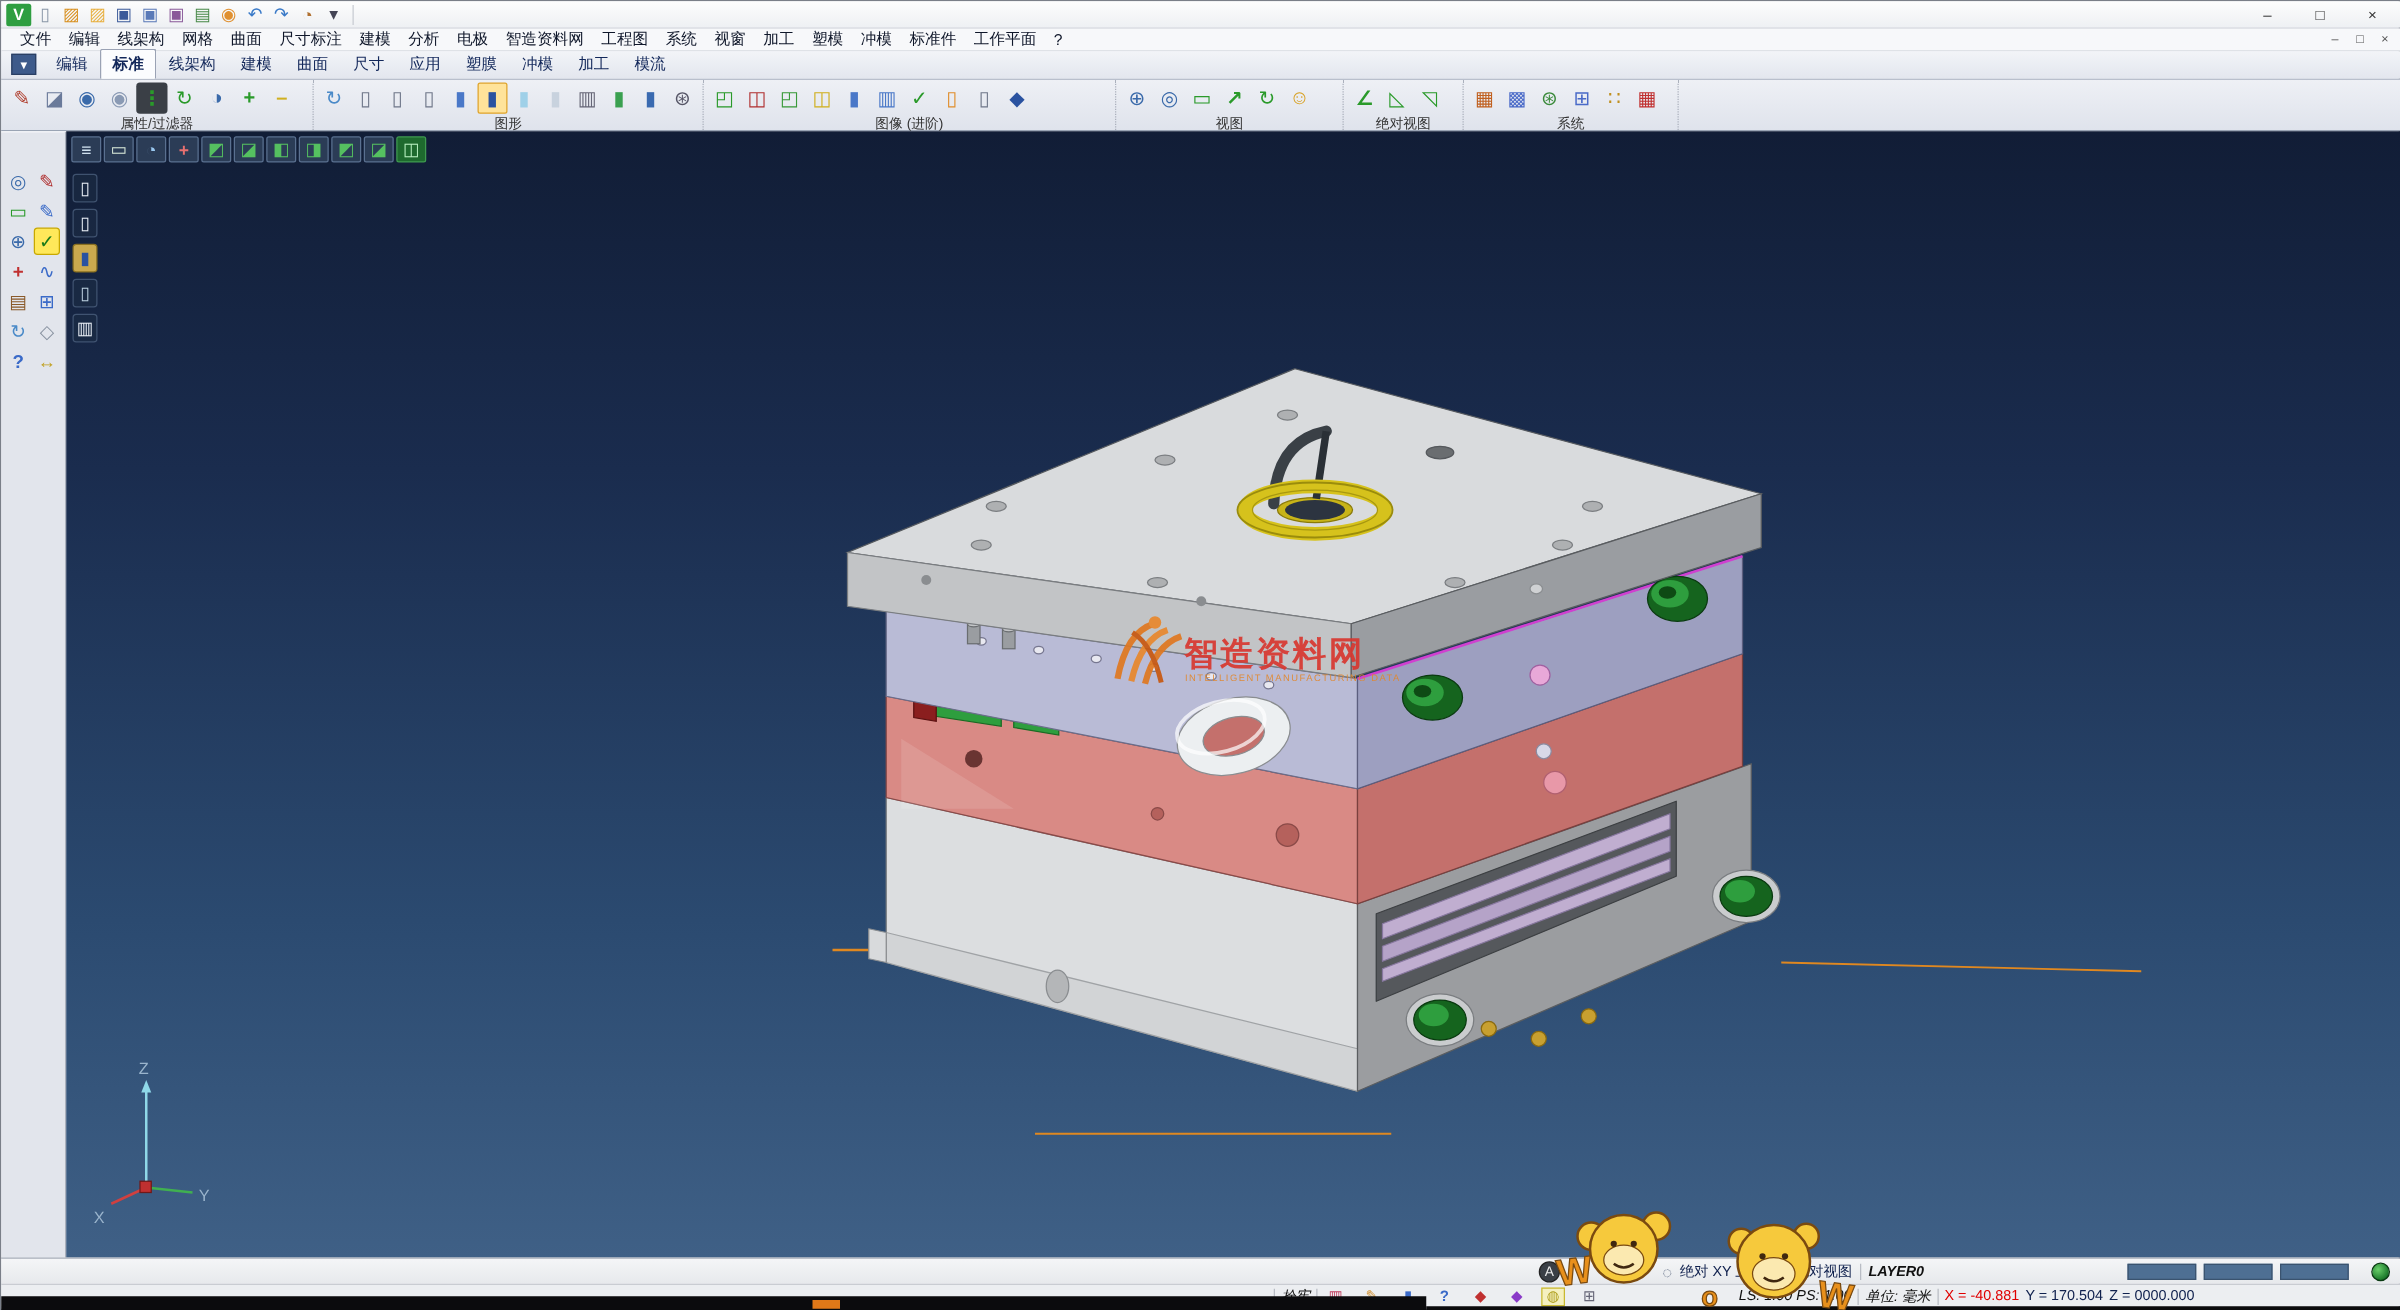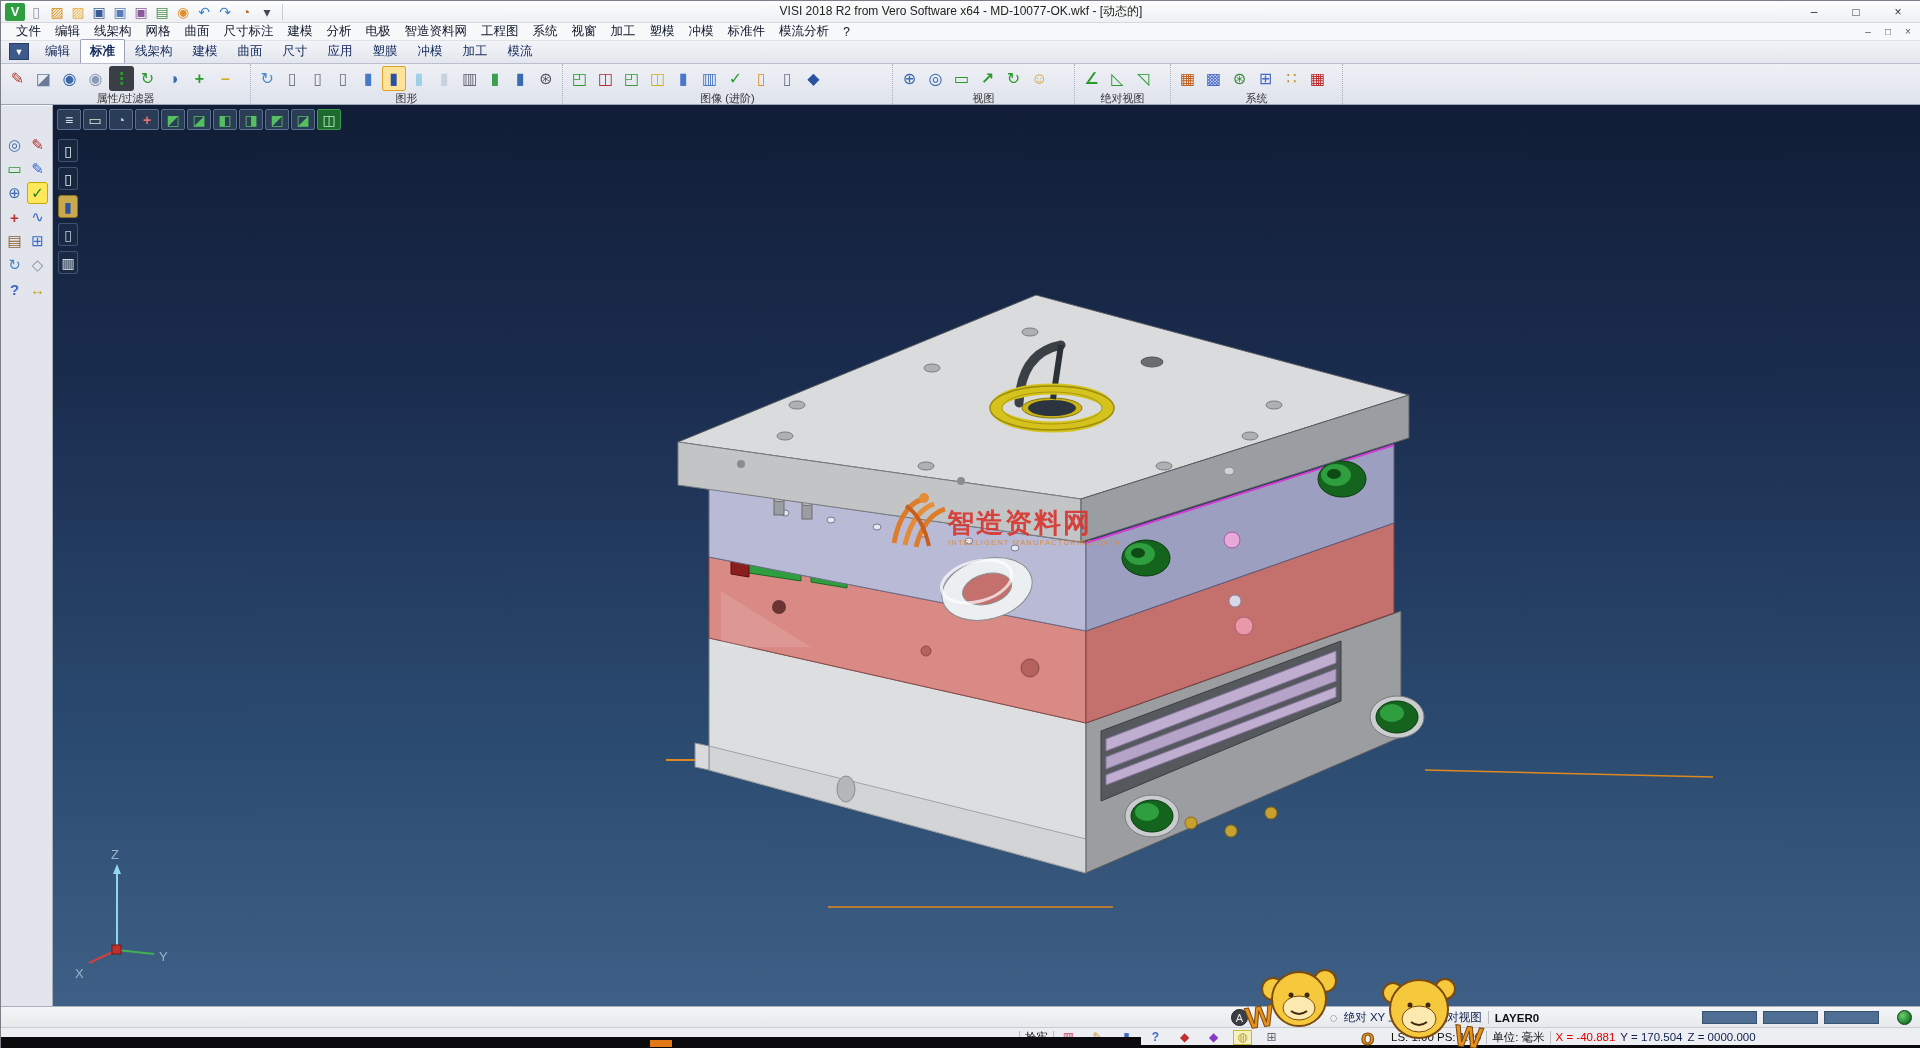--- a/index.html
+++ b/index.html
@@ -63,21 +63,21 @@
 
   
   .srow1 { position:absolute; left:0; top:1005px; width:1920px; height:21px;
     background:linear-gradient(#f4f5f7,#e7e9ec); border-top:1px solid #aab0ba; }
   .srow1-content { position:absolute; left:1230px; right:0; top:0; height:21px; display:flex; align-items:center; gap:6px; }
   .srow2 { position:absolute; left:0; top:1026px; width:1920px; height:18px;
     background:#eceef1; border-top:1px solid #c9ccd2; }
   .srow2-content { position:absolute; left:1018px; right:2px; top:0; height:18px; display:flex; align-items:center; gap:5px; }
   .ssep { width:1px; height:13px; background:#b8bcc4; }
   .stext { font-size:11.5px; color:#10214e; white-space:nowrap; }
-  .stext.dark { color:#111; }
+  .stext.dark { color:#111;font-style:italic; }
   .coordx { font-size:11.5px; color:#e00000; white-space:nowrap; }
   .sic2 { width:19px; height:15px; display:flex; align-items:center; justify-content:center; font-size:12px; }
   .a-badge { width:17px; height:17px; border-radius:50%; background:#3a3f46; color:#e8e8e8;
     font-size:11px; display:flex; align-items:center; justify-content:center; border:1px solid #222; }
   .layerbar { width:55px; height:13px; background:#4e6f93; border:1px solid #3a536f; }
   .globe { width:15px; height:15px; border-radius:50%; background:radial-gradient(circle at 35% 35%,#6ad06a,#1c7a2c 70%,#0c4a18); border:1px solid #0a3a12; }
   .search-glyph { font-size:13px; color:#30415f; }
   .taskbar-left { position:absolute; left:0; top:1036px; width:1140px; height:12px; background:#0b0b0d; }
   .taskbar-chip { position:absolute; left:649px; top:1039px; width:22px; height:7px; background:#e07818; }
   .taskbar-right { position:absolute; left:1140px; top:1044px; width:780px; height:4px; background:#0b0b0d; }
@@ -100,21 +100,20 @@
         <span class="qicon" style="color:#5a7ab8">▣</span>
         <span class="qicon" style="color:#8a5a9a">▣</span>
         <span class="qicon" style="color:#4a8a4a">▤</span>
         <span class="qicon" style="color:#e09030">◉</span>
         <span class="qicon" style="color:#3a7ac8">↶</span>
         <span class="qicon" style="color:#3a7ac8">↷</span>
         <span class="qicon" style="color:#b07030">◔</span>
         <span class="qicon" style="color:#445">▾</span>
       </div>
     <span class="qsep"></span>
-    <div class="title-text">VISI 2018 R2 from Vero Software x64 - MD-10077-OK.wkf - [动态的]</div>
     <div class="wctrls">
 
     <div class="wbtn">–</div>
         <div class="wbtn">□</div>
         <div class="wbtn">×</div>
       </div>
   </div>
 
   <div class="menubar">
 
@@ -128,21 +127,21 @@
       <span class="menu-item">分析</span>
       <span class="menu-item">电极</span>
       <span class="menu-item">智造资料网</span>
       <span class="menu-item">工程图</span>
       <span class="menu-item">系统</span>
       <span class="menu-item">视窗</span>
       <span class="menu-item">加工</span>
       <span class="menu-item">塑模</span>
       <span class="menu-item">冲模</span>
       <span class="menu-item">标准件</span>
-      <span class="menu-item">模流分析</span>
+      <span class="menu-item">工作平面</span>
       <span class="menu-item">?</span>
     </div>
   <div class="child-ctrls">
 
   <span class="cbtn">–</span>
       <span class="cbtn">□</span>
       <span class="cbtn">×</span>
     </div>
 
   <div class="tabrow">

